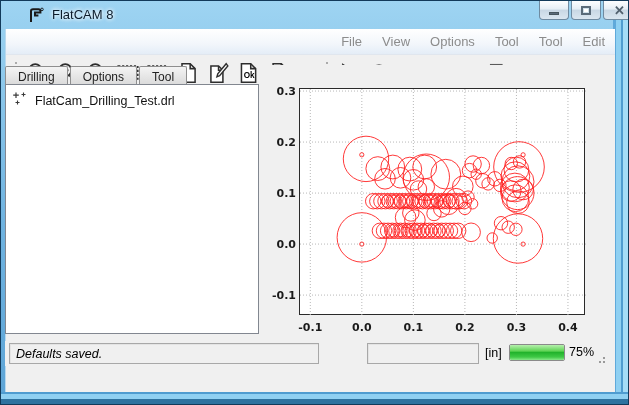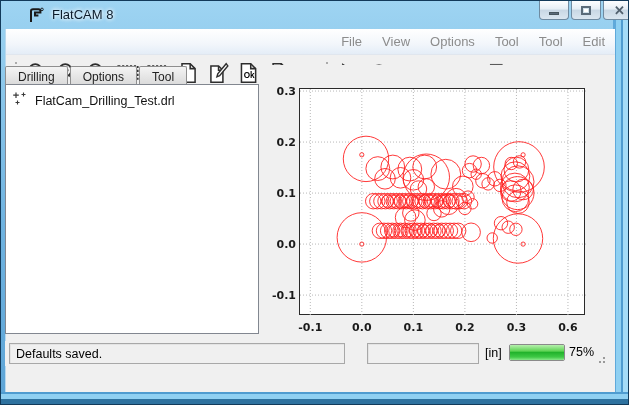--- a/index.html
+++ b/index.html
@@ -64,21 +64,21 @@
     border:1px solid #2a2a2a;}
   #axes svg{position:absolute;left:0;top:0;}
   .tick-label{position:absolute;font-family:"DejaVu Sans",sans-serif;font-size:11px;color:#1a1a1a;font-weight:bold;}
   .tick-x{width:34px;text-align:center;top:232px;}
   .tick-y{width:30px;text-align:right;left:-34px;}
   
   #status-bar{position:absolute;left:4px;top:340px;width:606px;height:25px;background:#f0f0f0;
     display:flex;align-items:center;}
   .status-panel{height:21px;border:1px solid #a8a8a8;box-shadow:inset 1px 1px 0 #e4e4e4;
     background:#f0f0f0;font-size:12.5px;color:#000;display:flex;align-items:center;padding:0 6px;}
-  #status-msg{position:absolute;left:4px;top:2px;width:336px;}
+  #status-msg{position:absolute;left:4px;top:2px;width:310px;font-style:italic;}
   #status-empty{position:absolute;left:362px;top:2px;width:112px;}
   #unit-label{position:absolute;left:480px;top:5px;font-size:12.5px;color:#000;}
   #progress-track{position:absolute;left:504px;top:3px;width:56px;height:17px;
     border:1px solid #8a8a8a;border-radius:2px;background:#e6e6e6;overflow:hidden;}
   #progress-fill{height:100%;border-radius:1px;
     background:linear-gradient(180deg,#b6f0ae 0%,#5fd455 40%,#22b32c 50%,#3fc946 80%,#8ae88a 100%);}
   #progress-text{position:absolute;left:564px;top:4px;font-size:12.5px;color:#000;}
   #resize-grip{position:absolute;right:6px;bottom:3px;width:10px;height:10px;}
   #resize-grip i{position:absolute;width:2px;height:2px;background:#9a9a9a;}
 </style>
@@ -381,21 +381,21 @@
           <circle cx="201.0" cy="134.2" r="6.7" fill="none" stroke="#ff2222" stroke-width="0.9"></circle>
           <circle cx="208.2" cy="138.2" r="6.2" fill="none" stroke="#ff2222" stroke-width="0.9"></circle>
           <circle cx="215.9" cy="140.3" r="6.2" fill="none" stroke="#ff2222" stroke-width="0.9"></circle>
           <circle cx="192.2" cy="149.0" r="5.2" fill="none" stroke="#ff2222" stroke-width="0.9"></circle>
         </svg>
         <div class="tick-label tick-x" style="left: -6.69369px;">-0.1</div>
         <div class="tick-label tick-x" style="left: 44.8378px;">0.0</div>
         <div class="tick-label tick-x" style="left: 96.3694px;">0.1</div>
         <div class="tick-label tick-x" style="left: 147.901px;">0.2</div>
         <div class="tick-label tick-x" style="left: 199.432px;">0.3</div>
-        <div class="tick-label tick-x" style="left: 250.964px;">0.6</div>
+        <div class="tick-label tick-x" style="left: 250.964px;">0.4</div>
         <div class="tick-label tick-y" style="top: 200.085px;">-0.1</div>
         <div class="tick-label tick-y" style="top: 149.074px;">0.0</div>
         <div class="tick-label tick-y" style="top: 98.0629px;">0.1</div>
         <div class="tick-label tick-y" style="top: 47.0517px;">0.2</div>
         <div class="tick-label tick-y" style="top: -3.95955px;">0.3</div>
       </div>
   </div>
 
   <div id="status-bar">
     <div class="status-panel" id="status-msg">Defaults saved.</div>

